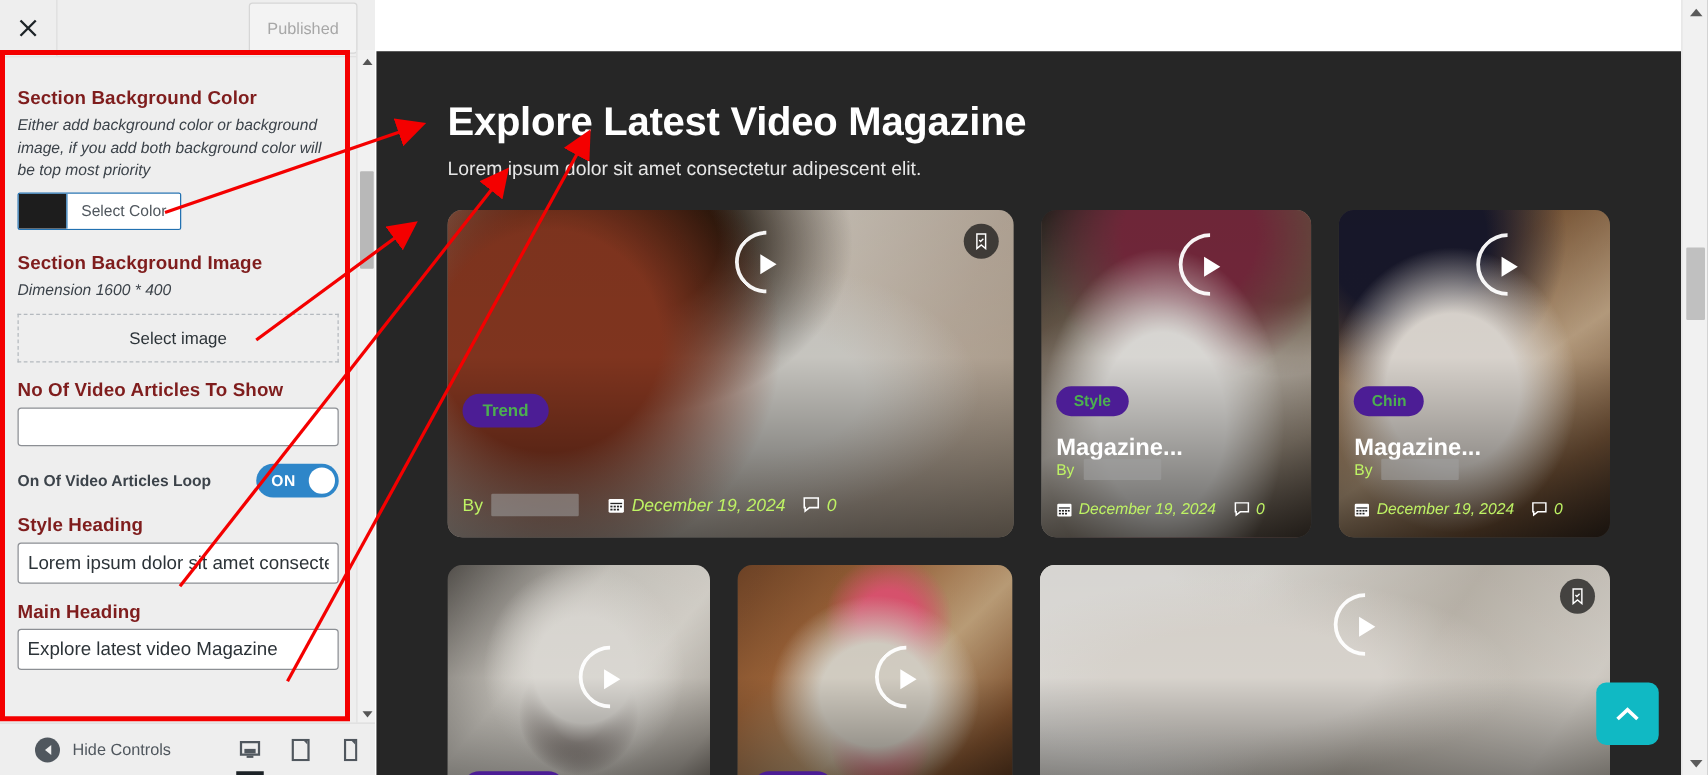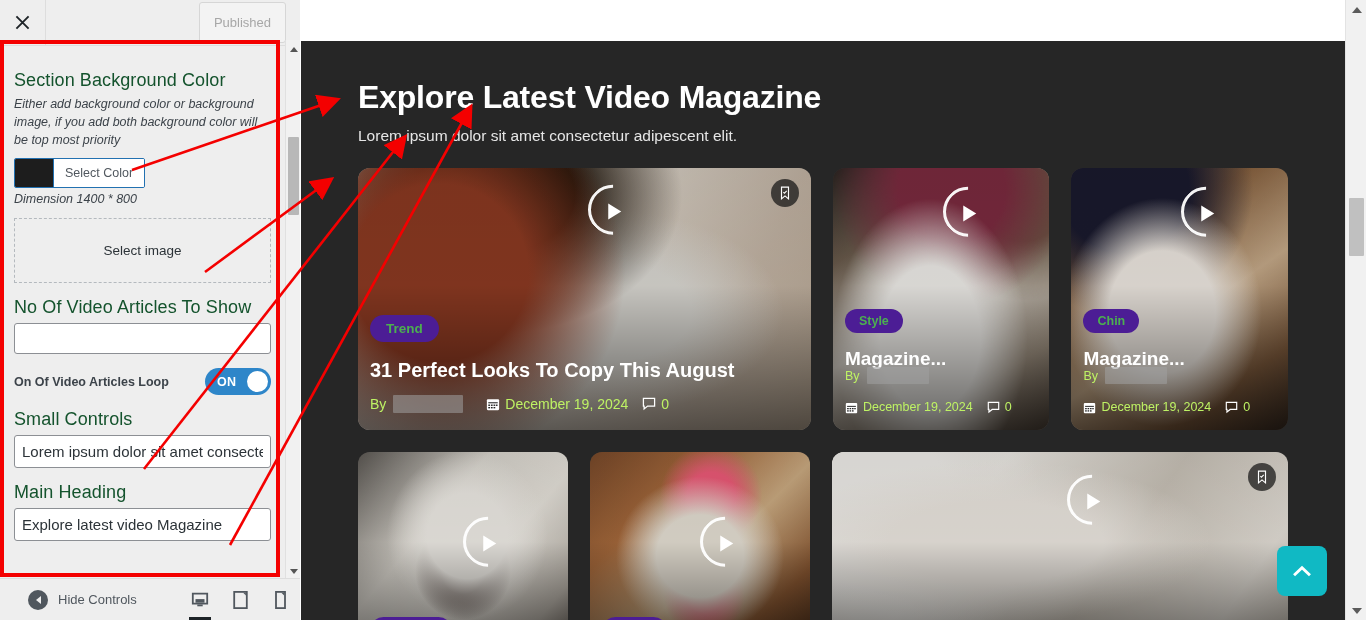--- a/index.html
+++ b/index.html
@@ -45,21 +45,21 @@
 
   .cz-body {
     position: absolute; left: 0; top: 46px;
     width: 285px; height: 529px;
     background: #eeeeee;
     overflow: hidden;
     padding: 12px 14px 0 14px;
   }
 
   .field-title {
-    font-size: 18px; font-weight: normal; color: #14532d;
+    font-size: 15px; font-weight: bold; color: #7f1d1d;
     margin-top: 14px; margin-bottom: 5px; letter-spacing: .1px;
   }
   .field-title.first { margin-top: 12px; }
   .field-desc {
     font-size: 12.5px; font-style: italic; color: #3c434a;
     line-height: 1.42; margin-bottom: 9px;
   }
 
   .color-picker-btn {
     display: inline-flex; align-items: stretch;
@@ -75,21 +75,21 @@
     padding: 0 11px; font-size: 12.5px; color: #50575e;
     background: #fff; border-left: 1px solid #2271b1;
   }
 
   .select-image-btn {
     display: block; width: 100%;
     border: 1px dashed #b4b9be;
     background: transparent;
     text-align: center;
     font-size: 13.5px; color: #2c3338;
-    padding: 24px 0;
+    padding: 11px 0;
     cursor: pointer;
   }
 
   .text-input {
     display: block; width: 100%;
     height: 31px;
     border: 1px solid #8c8f94;
     border-radius: 3px;
     background: #fff;
     font-size: 14px; color: #2c3338;
@@ -301,21 +301,21 @@
   .card.small .card-meta { bottom: 16px; font-size: 12.5px; }
   .meta-by { margin-right: 7px; }
   .author-ph {
     display: inline-block;
     background: rgba(160,160,160,.55);
     border-radius: 1px;
   }
   .card.big .author-ph { width: 70px; height: 18px; }
   .card.small .author-ph { width: 62px; height: 17px; }
   .meta-sep-big { width: 23px; }
-  .meta-item { display: flex; align-items: center; gap: 5px; }
+  .meta-item { display: flex; align-items: center; gap: 5px; font-style: italic; }
   .meta-item + .meta-item { margin-left: 14px; }
   .meta-item svg { fill: #fff; }
 
   .scroll-top {
     position: absolute; right: 18px; bottom: 24px;
     width: 50px; height: 50px;
     background: #10b9c4;
     border-radius: 8px;
     display: flex; align-items: center; justify-content: center;
     cursor: pointer; z-index: 20;
@@ -366,35 +366,36 @@
     <div class="cz-body">
 
       <div class="field-title first">Section Background Color</div>
       <div class="field-desc">Either add background color or background image, if you add both background color will be top most priority</div>
 
       <div class="color-picker-btn">
         <span class="color-swatch"></span>
         <span class="color-label">Select Color</span>
       </div>
 
-      <div class="field-desc">Dimension 1400 * 800</div>
+      <div class="field-title">Section Background Image</div>
+      <div class="field-desc">Dimension 1600 * 400</div>
       <button class="select-image-btn">Select image</button>
 
       <div class="field-title">No Of Video Articles To Show</div>
       <input class="text-input" type="text" value="" style="">
 
       <div class="toggle-row">
         <span class="tlabel">On Of Video Articles Loop</span>
         <span class="toggle">
           <span class="ton">ON</span>
           <span class="knob"></span>
         </span>
       </div>
 
-      <div class="field-title">Small Controls</div>
+      <div class="field-title">Style Heading</div>
       <input class="text-input tall" type="text" value="Lorem ipsum dolor sit amet consectetur adipescent elit." style="">
 
       <div class="field-title">Main Heading</div>
       <input class="text-input tall" type="text" value="Explore latest video Magazine" style="">
     </div>
 
     <div class="cz-scrollbar">
       <div class="sb-arrow up">
           <i></i>
         </div>
@@ -455,21 +456,20 @@
           <div class="play-btn">
               <span class="tri"></span>
             </div>
           <div class="bookmark">
             <svg viewBox="0 0 24 24">
                 <path d="M6 2h12v20l-6-5-6 5z" fill="none" stroke="#fff" stroke-width="2"></path>
                 <path d="M9.2 10.4l1.9 1.9 3.8-3.8" fill="none" stroke="#fff" stroke-width="1.8"></path>
               </svg>
           </div>
           <span class="badge">Trend</span>
-          <div class="card-title">31 Perfect Looks To Copy This August</div>
           <div class="card-meta">
             <span class="meta-by">By</span>
             <span class="author-ph"></span>
             <span class="meta-sep-big"></span>
             <span class="meta-item">
               <svg width="14" height="14" viewBox="0 0 16 16">
                   <rect x="1" y="2.5" width="14" height="12.5" rx="1.2"></rect>
                   <rect x="2.6" y="6" width="10.8" height="1.2" fill="#262626"></rect>
                   <rect x="2.6" y="8.6" width="2" height="1.6" fill="#262626"></rect>
                   <rect x="5.6" y="8.6" width="2" height="1.6" fill="#262626"></rect>

